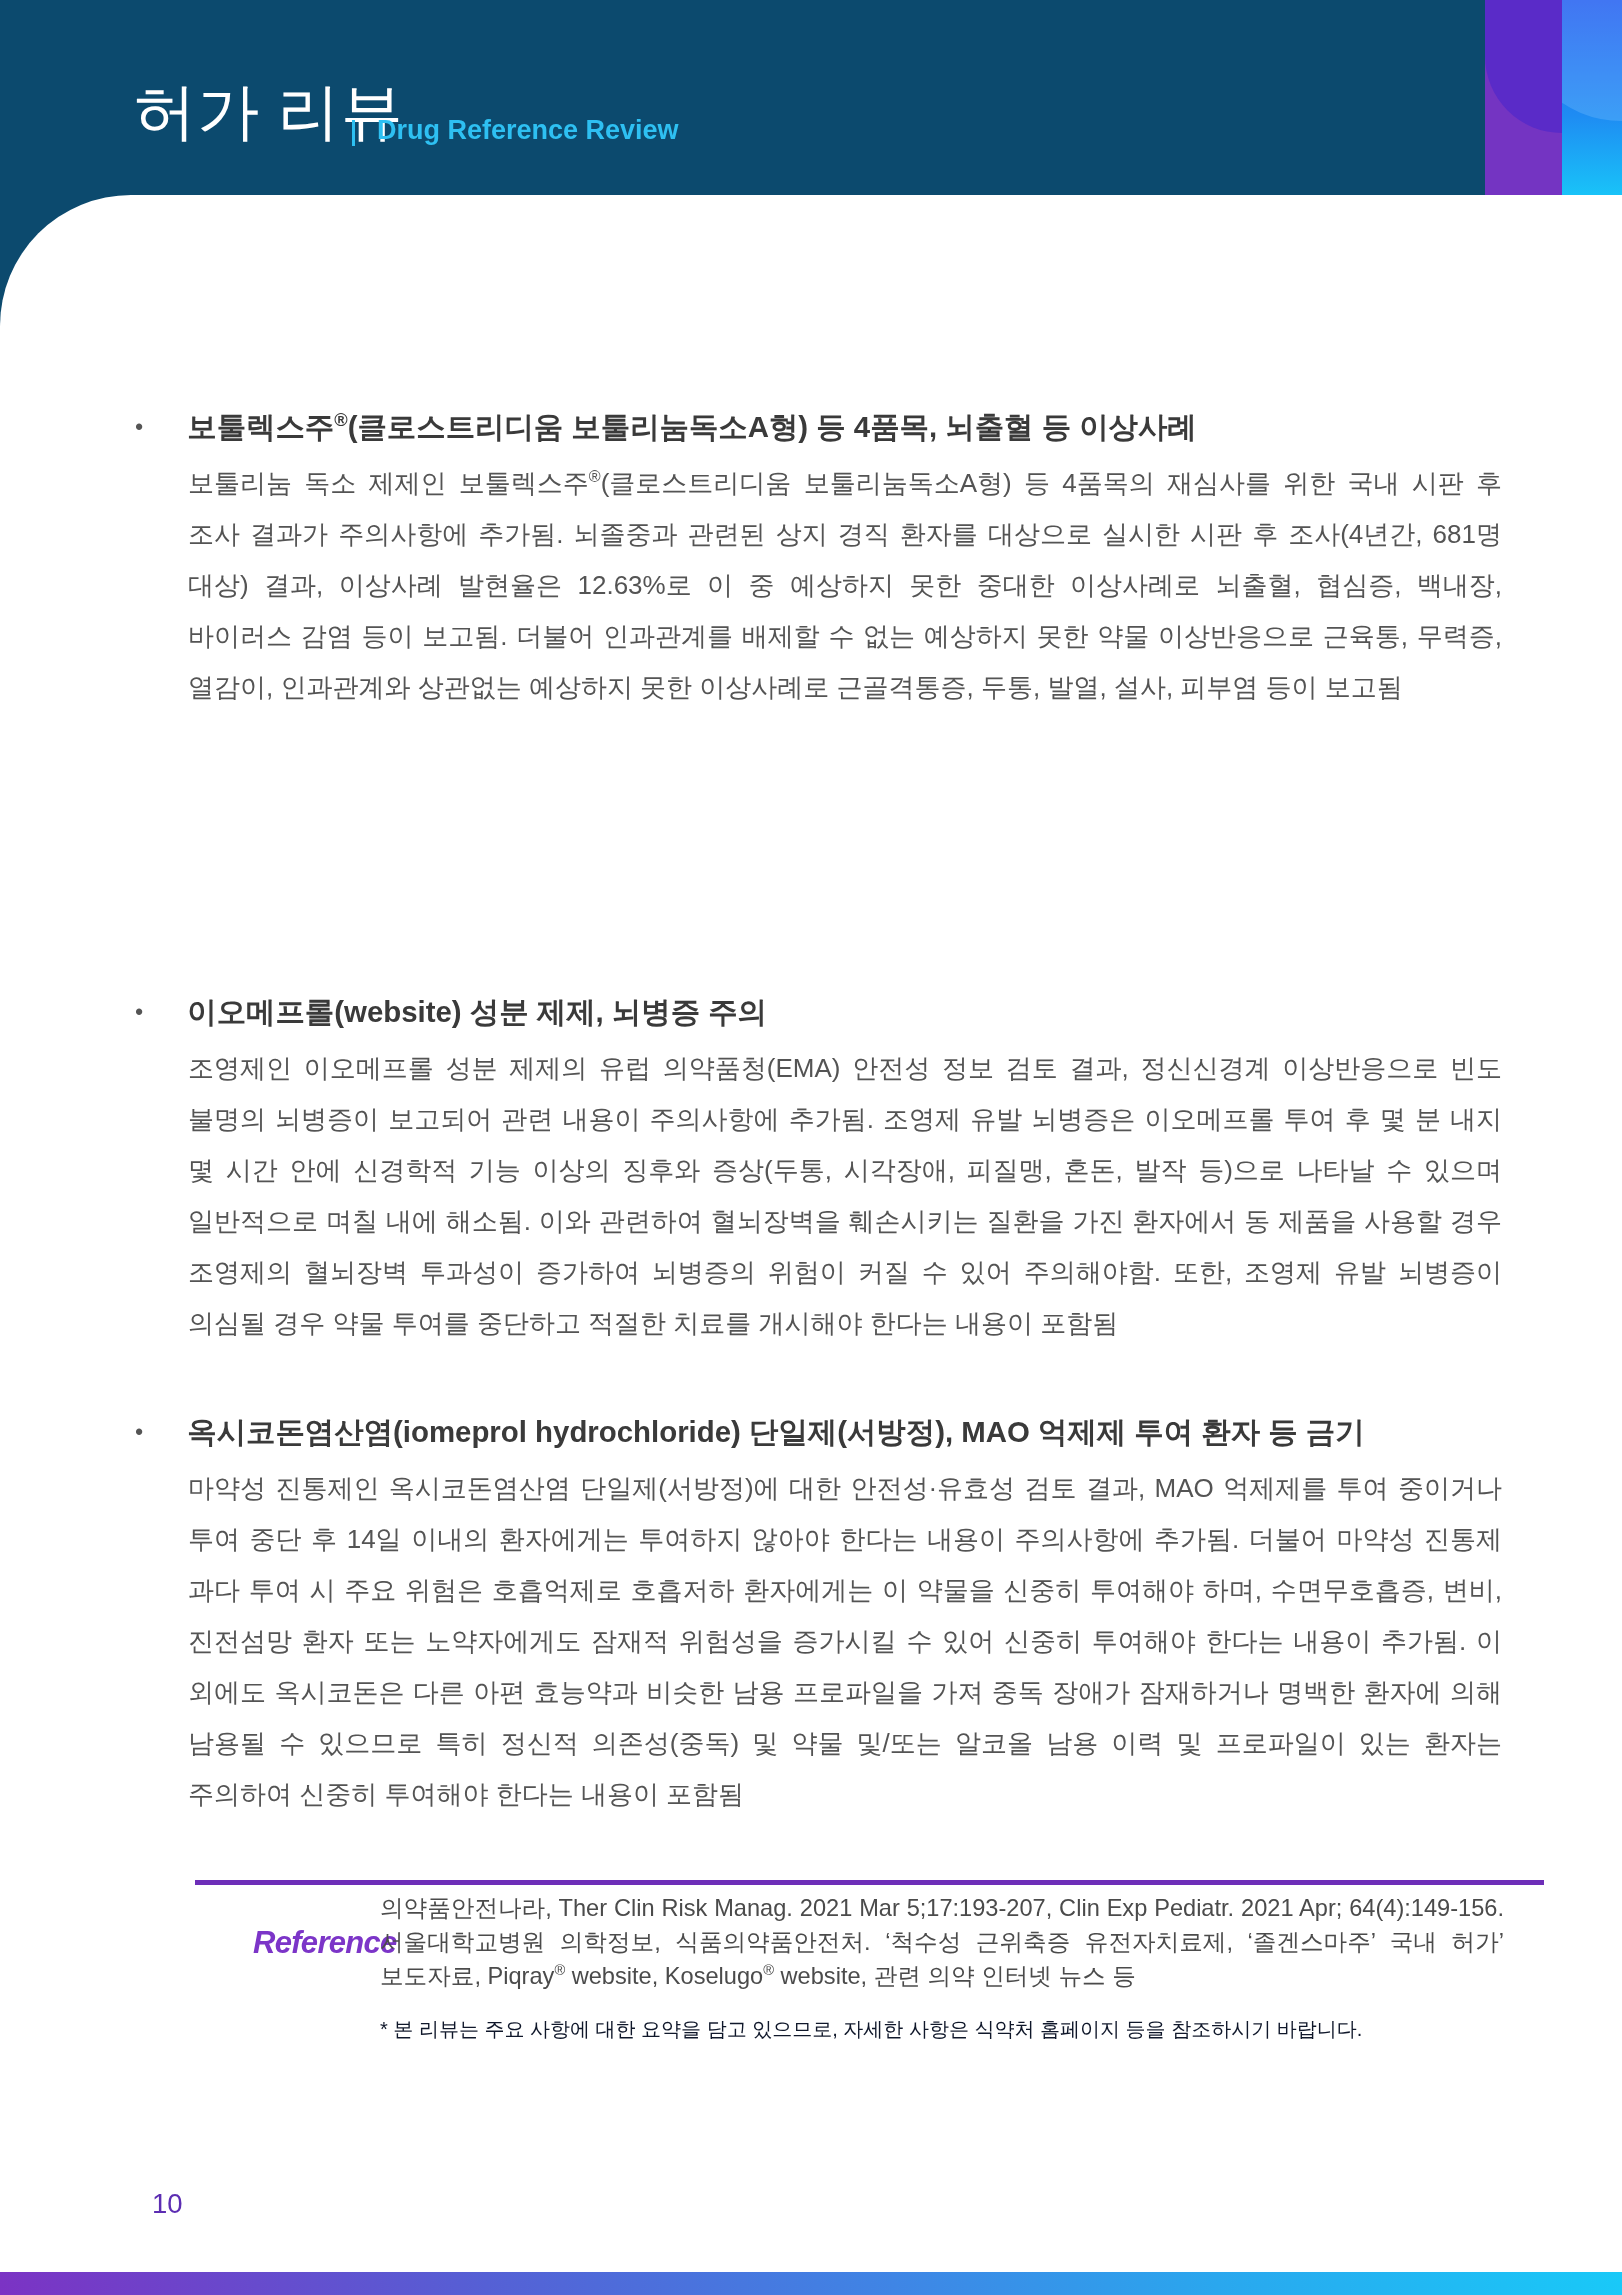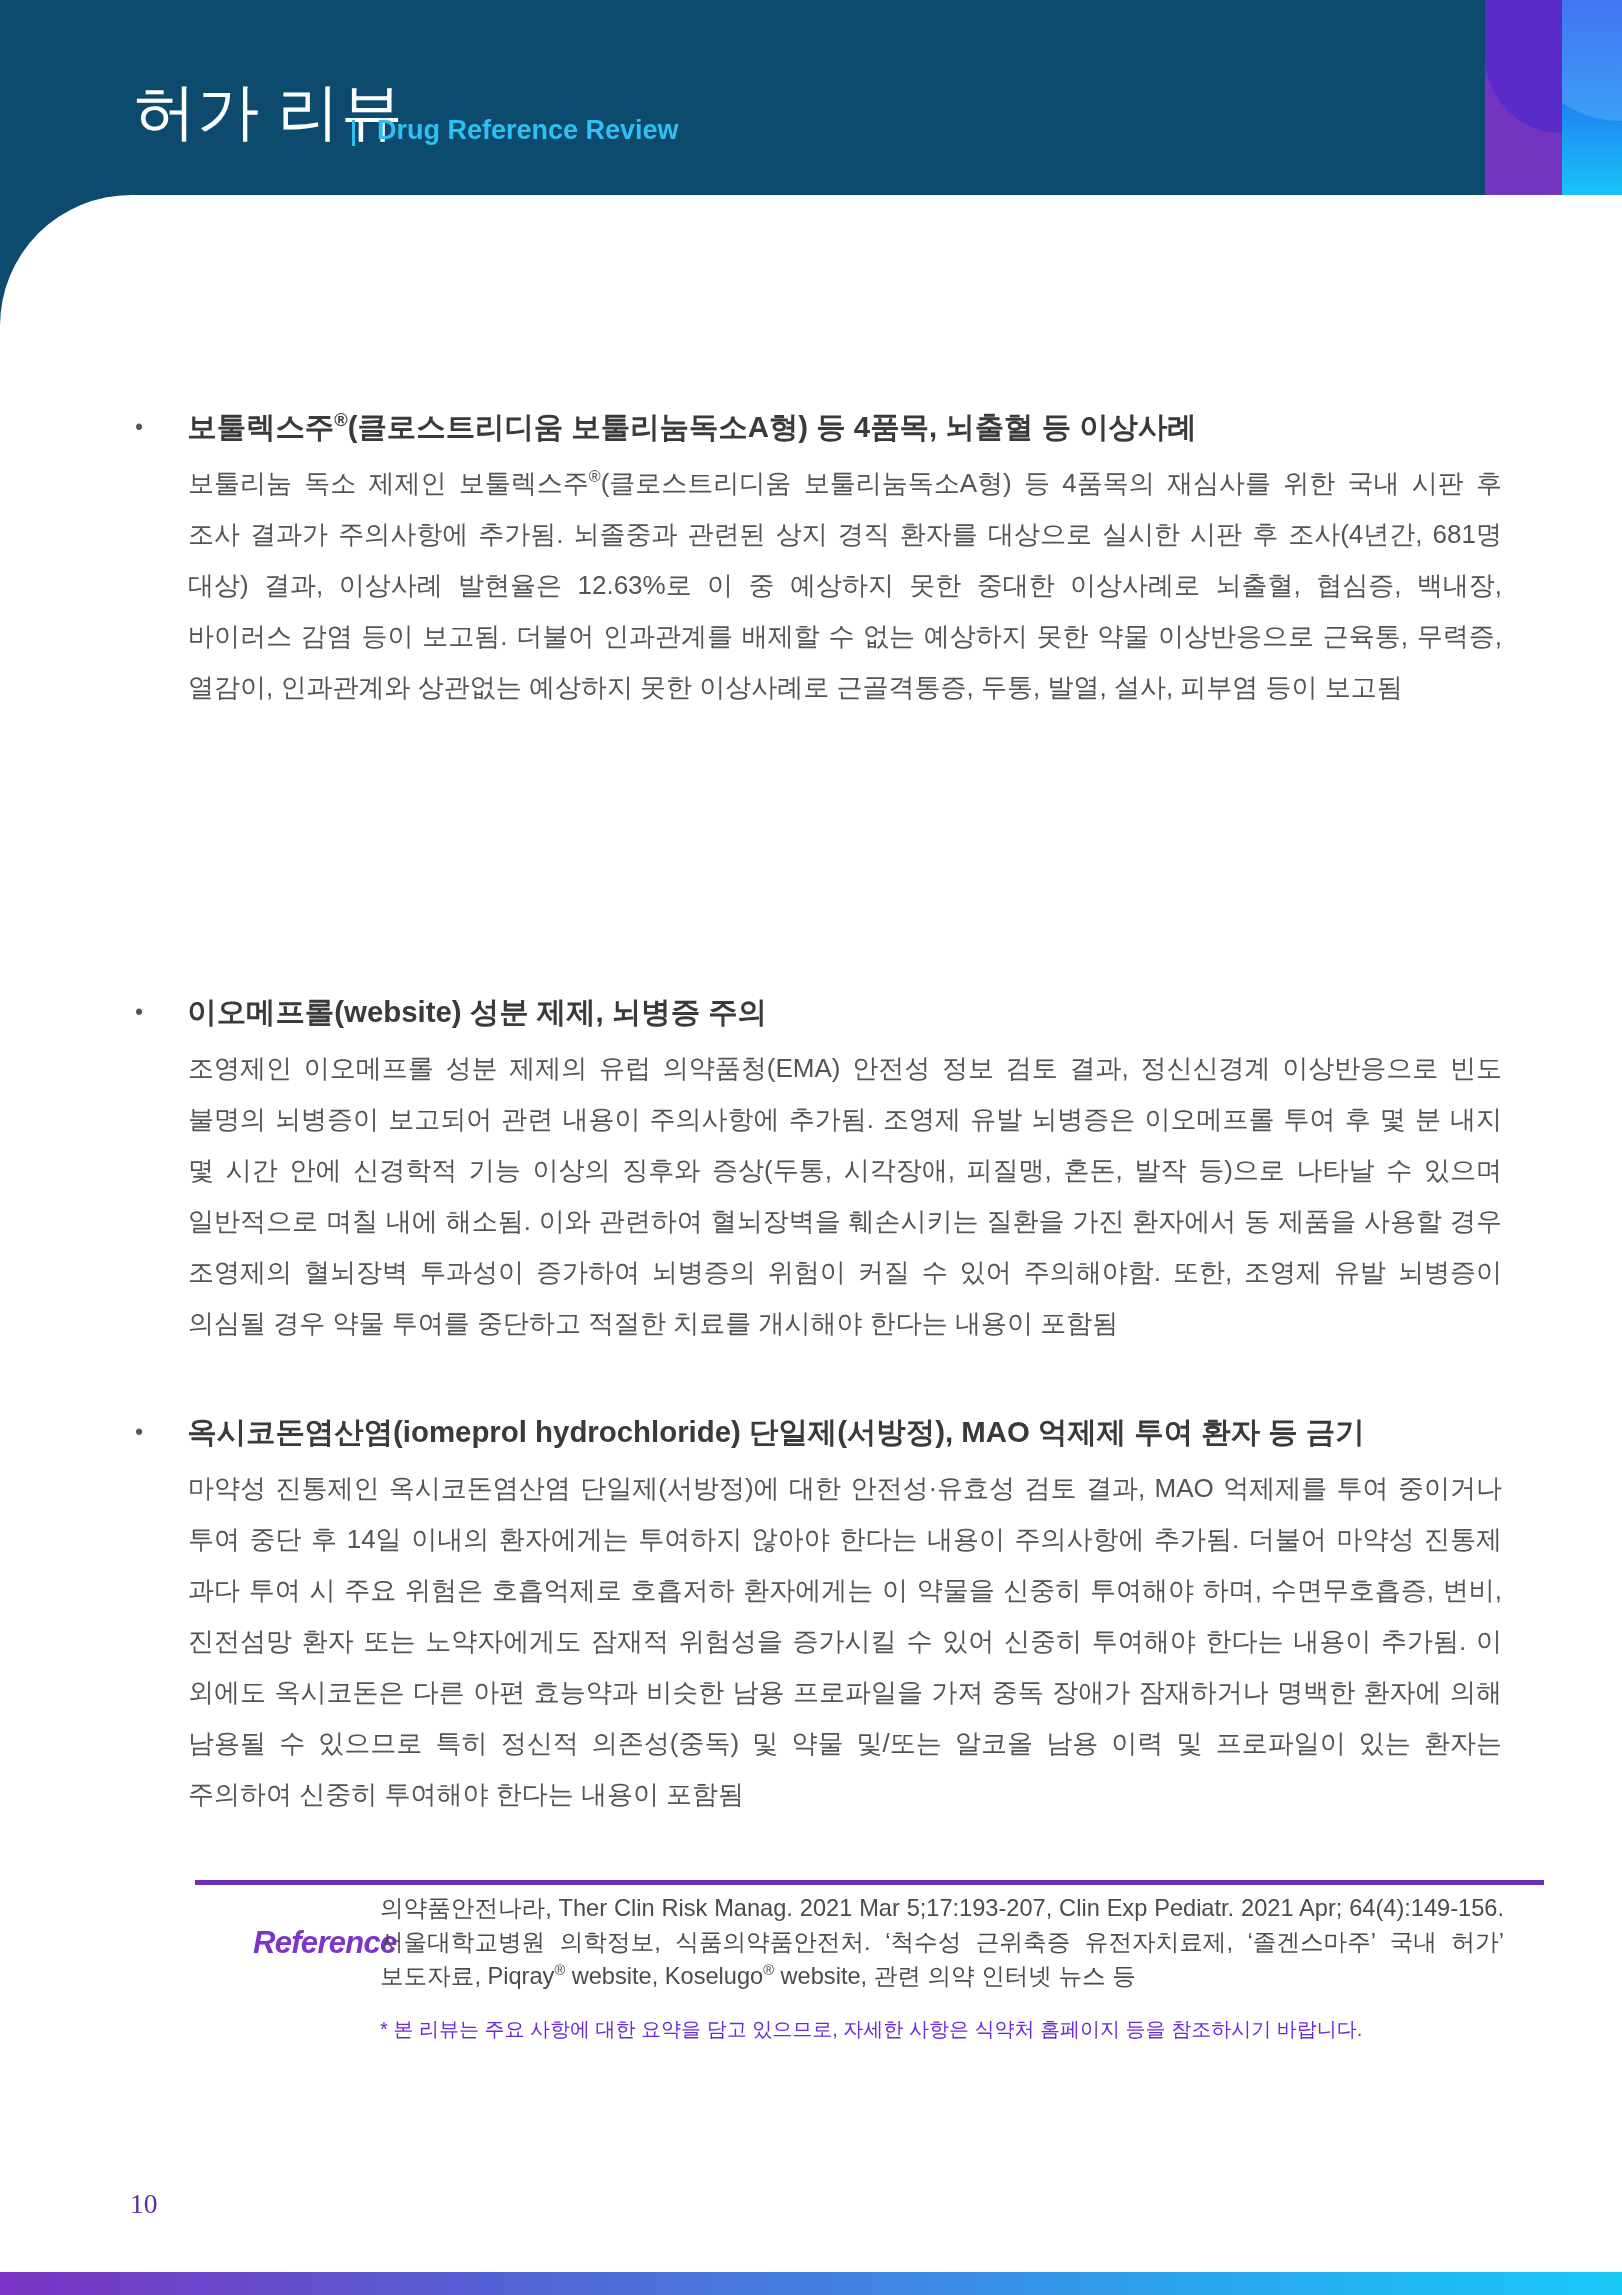--- a/index.html
+++ b/index.html
@@ -115,30 +115,30 @@
     position: absolute; left: 380px; top: 1891px;
     width: 1124px; margin: 0;
     color: #4b4b4b;
     font-size: 23.6px; line-height: 34px;
     text-align: justify;
     word-break: keep-all;
   }
   .ref-note {
     position: absolute; left: 380px; top: 2015px;
     width: 1124px; margin: 0;
-    color: #6d28d9;
+    color: #0f172a;
     font-size: 20px; line-height: 29px;
     word-break: keep-all;
   }
 
   
   .page-number {
-    position: absolute; left: 130px; top: 2189px;
+    position: absolute; left: 152px; top: 2189px;
     color: #5c2db2;
-    font-size: 27.5px; line-height: 30px; font-weight: 400; font-family: Liberation Serif, serif;
+    font-size: 27.5px; line-height: 30px; font-weight: 400;
   }
   .bottom-bar {
     position: absolute; left: 0; bottom: 0;
     width: 1623px; height: 23px;
     background: linear-gradient(90deg, #7b33c4 0%, #5560d5 30%, #3f85e5 55%, #2aa7ee 75%, #19c9f8 100%);
   }
 </style>
 </head>
 <body>
 

